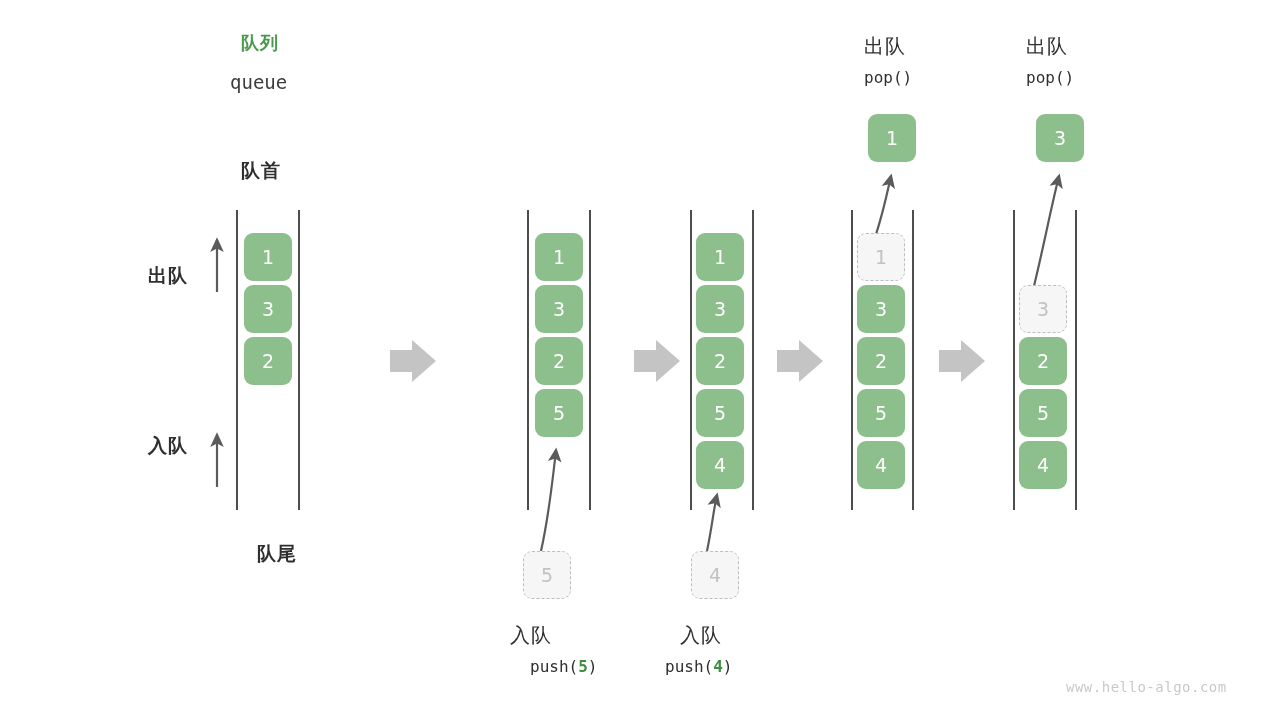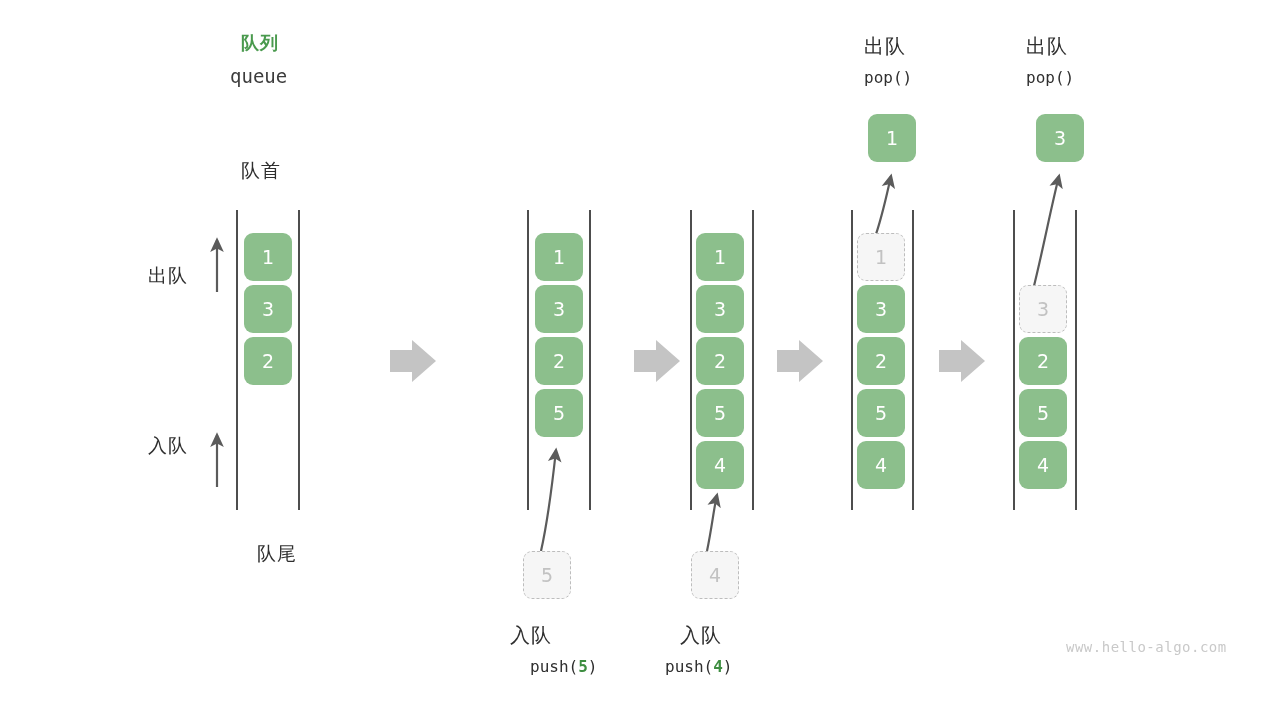--- a/index.html
+++ b/index.html
@@ -30,21 +30,21 @@
     color: #4a9a4e;
     letter-spacing: 1px;
   }
   .title-en {
     font-size: 19px;
     color: #3c3c3c;
     font-family: "DejaVu Sans Mono", "Liberation Mono", monospace;
   }
   .lbl-bold {
     font-size: 19px;
-    font-weight: normal;
+    font-weight: bold;
     color: #2f2f2f;
     letter-spacing: 1px;
   }
   .op-cn {
     font-size: 20px;
     color: #2f2f2f;
     letter-spacing: 1px;
   }
   .op-code {
     font-size: 16px;
@@ -128,21 +128,21 @@
     <line x1="217" y1="487" x2="217" y2="435" stroke="#5b5b5b" stroke-width="2.2" marker-end="url(#mk-thin)"></line>
 
     <path d="M541,551 C548,520 552,487 556,450" fill="none" stroke="#5b5b5b" stroke-width="2.2" marker-end="url(#mk-thin)"></path>
     <path d="M707,551 C712,527 714,507 717,495" fill="none" stroke="#5b5b5b" stroke-width="2.2" marker-end="url(#mk-thin)"></path>
 
     <path d="M874,240 C882,218 886,198 891,176" fill="none" stroke="#5b5b5b" stroke-width="2.2" marker-end="url(#mk-thin)"></path>
     <path d="M1033,290 C1043,250 1050,212 1059,176" fill="none" stroke="#5b5b5b" stroke-width="2.2" marker-end="url(#mk-thin)"></path>
   </svg>
 
   <div class="tx title-cn" style="left:241px; top:34px;">队列</div>
-  <div class="tx title-en" style="left:230px; top:67px;">queue</div>
+  <div class="tx title-en" style="left:230px; top:73px;">queue</div>
 
   <div class="tx lbl-bold" style="left:241px; top:161px;">队首</div>
   <div class="tx lbl-bold" style="left:257px; top:544px;">队尾</div>
   <div class="tx lbl-bold" style="left:148px; top:266px;">出队</div>
   <div class="tx lbl-bold" style="left:148px; top:436px;">入队</div>
 
   <div class="rail" style="left:236px; top:210px; height:300px;"></div>
   <div class="rail" style="left:298px; top:210px; height:300px;"></div>
 
   <div class="cell" style="left:244px; top:233px;">1</div>
@@ -196,15 +196,15 @@
   <div class="cell" style="left:1036px; top:114px;">3</div>
 
   <div class="rail" style="left:1013px; top:210px; height:300px;"></div>
   <div class="rail" style="left:1075px; top:210px; height:300px;"></div>
 
   <div class="cell ghost" style="left:1019px; top:285px;">3</div>
   <div class="cell" style="left:1019px; top:337px;">2</div>
   <div class="cell" style="left:1019px; top:389px;">5</div>
   <div class="cell" style="left:1019px; top:441px;">4</div>
 
-  <div class="tx watermark" style="left:1066px; top:640px;">www.hello-algo.com</div>
+  <div class="tx watermark" style="left:1066px; top:680px;">www.hello-algo.com</div>
 
 </div>
 
 </body></html>

